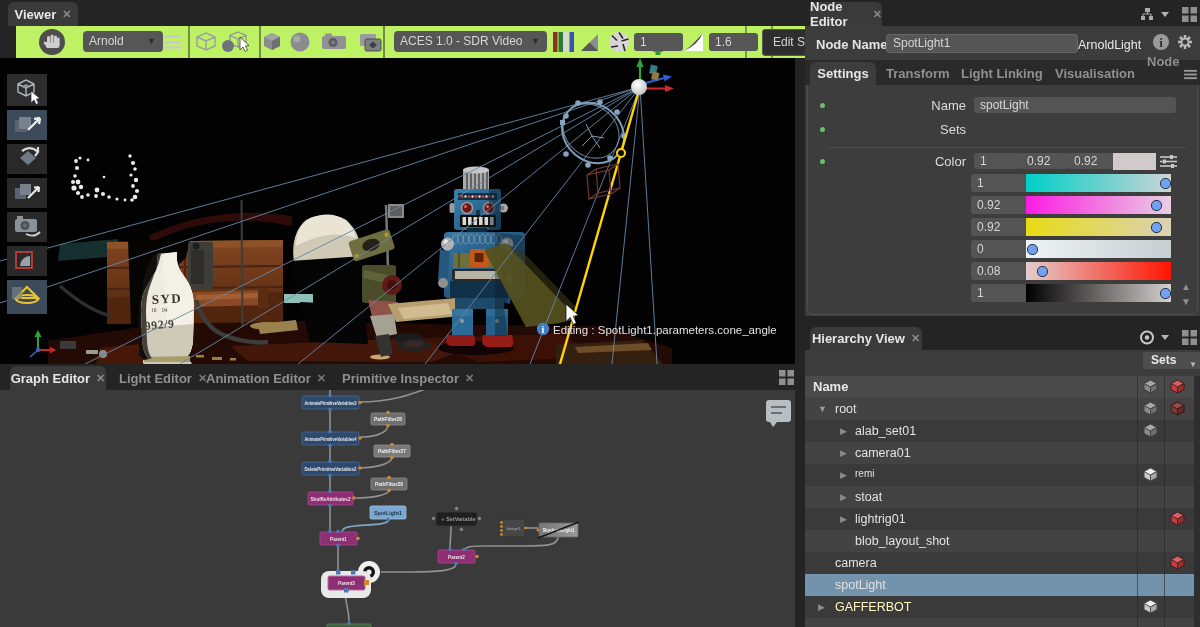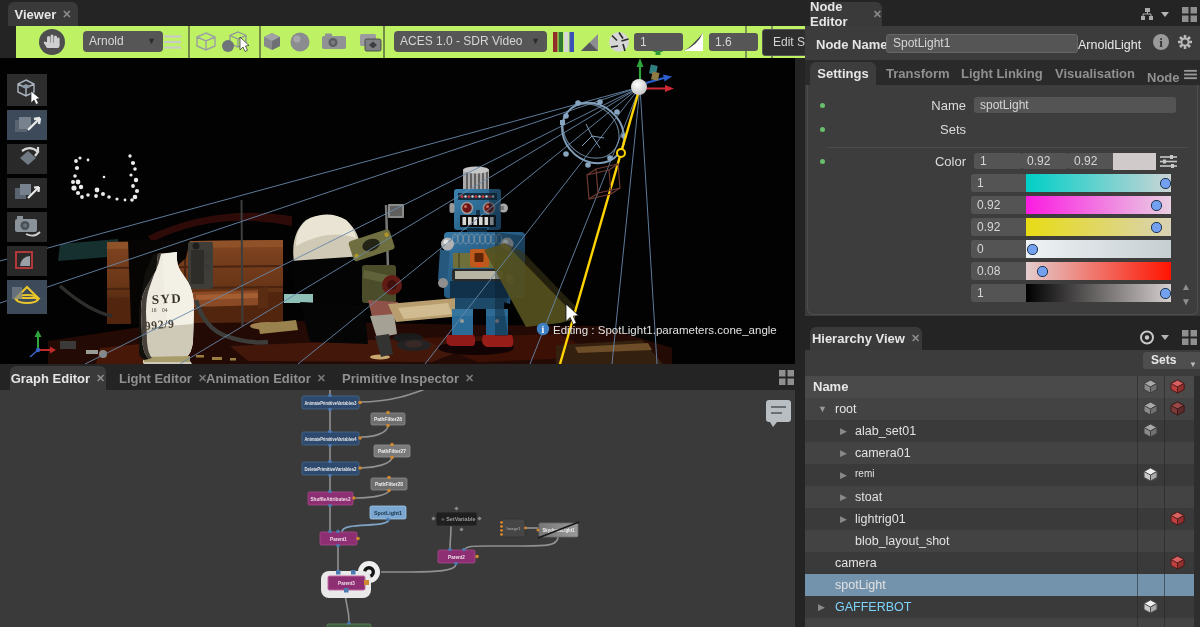--- a/index.html
+++ b/index.html
@@ -651,21 +651,21 @@
         </g>
         <circle cx="33" cy="9" r="2.6" fill="#3c3c3c"></circle>
       </g>
     </svg>
 <div class="abs" style="left:0;top:34px;width:395px;height:25px;background:#2a2a2a"></div>
 <div class="abs" style="left:2px;top:59px;width:389px;height:229px;background:#3d3d3d;border:1px solid #4e4e4e;border-top:none;border-radius:0 0 6px 6px"></div>
 <div class="tab" style="left:5px;top:36px;width:66px;height:23px;background:#3d3d3d">Settings</div>
 <div class="itab" style="left:81px;top:40px">Transform</div>
 <div class="itab" style="left:156px;top:40px">Light Linking</div>
 <div class="itab" style="left:250px;top:40px">Visualisation</div>
-<div class="itab" style="left:342px;top:44px">Node</div>
+<div class="itab" style="left:342px;top:28px">Node</div>
 <svg class="abs" style="left:379px;top:43px;width:13px;height:11px" viewBox="0 0 14 12">
       <g stroke="#999" stroke-width="2">
         <line x1="0" y1="2" x2="14" y2="2"></line>
         <line x1="0" y1="6" x2="14" y2="6"></line>
         <line x1="0" y1="10" x2="14" y2="10"></line>
       </g>
     </svg>
 <div class="abs" style="left:15px;top:77px;width:5px;height:5px;border-radius:3px;background:#6abf69"></div>
 <div class="abs" style="left:15px;top:101px;width:5px;height:5px;border-radius:3px;background:#6abf69"></div>
 <div class="abs" style="left:15px;top:133px;width:5px;height:5px;border-radius:3px;background:#6abf69"></div>
@@ -792,21 +792,21 @@
 <div class="abs" style="left:30px;top:206px;font-size:12.5px;color:#e2e2e2">camera</div>
 <svg class="abs" style="left:365px;top:205px;width:15px;height:15px" viewBox="0 0 15 15">
       <path d="M7.5,1 L14,4.5 V10.5 L7.5,14 L1,10.5 V4.5 Z" fill="#c04040" stroke="#4a1d1d" stroke-width="1"></path>
       <path d="M1,4.5 L7.5,8 L14,4.5 L7.5,1 Z" fill="#d96060" stroke="#4a1d1d" stroke-width="1"></path>
       <path d="M7.5,8 L14,4.5 V10.5 L7.5,14 Z" fill="#96302e" stroke="#4a1d1d" stroke-width="1"></path>
     </svg>
 <div class="abs" style="left:0;top:224px;width:389px;height:22px;background:#7392ab"></div>
 <div class="abs" style="left:30px;top:228px;font-size:12.5px;color:#e2e2e2">spotLight</div>
 <div class="abs" style="left:0;top:246px;width:389px;height:22px;background:#3a3a3a"></div>
 <div class="abs" style="left:13px;top:252px;font-size:9px;color:#8a8a8a">▶</div>
-<div class="abs" style="left:30px;top:250px;font-size:12.5px;color:#7dd3fc">GAFFERBOT</div>
+<div class="abs" style="left:30px;top:250px;font-size:12.5px;color:#fef9c3">GAFFERBOT</div>
 <svg class="abs" style="left:338px;top:249px;width:15px;height:15px" viewBox="0 0 15 15">
       <path d="M7.5,1 L14,4.5 V10.5 L7.5,14 L1,10.5 V4.5 Z" fill="#c9c9c9" stroke="#4a4a4a" stroke-width="1"></path>
       <path d="M1,4.5 L7.5,8 L14,4.5 L7.5,1 Z" fill="#f0f0f0" stroke="#4a4a4a" stroke-width="1"></path>
       <path d="M7.5,8 L14,4.5 V10.5 L7.5,14 Z" fill="#a9a9a9" stroke="#4a4a4a" stroke-width="1"></path>
     </svg>
 <div class="abs" style="left:0;top:268px;width:389px;height:9px;background:#434343"></div>
 <div class="abs" style="left:389px;top:26px;width:6px;height:251px;background:#2e2e2e"></div>
 <div class="abs" style="left:332px;top:26px;width:1px;height:251px;background:rgba(35,35,35,0.55)"></div>
 <div class="abs" style="left:359px;top:26px;width:1px;height:251px;background:rgba(35,35,35,0.55)"></div>
 </div>

